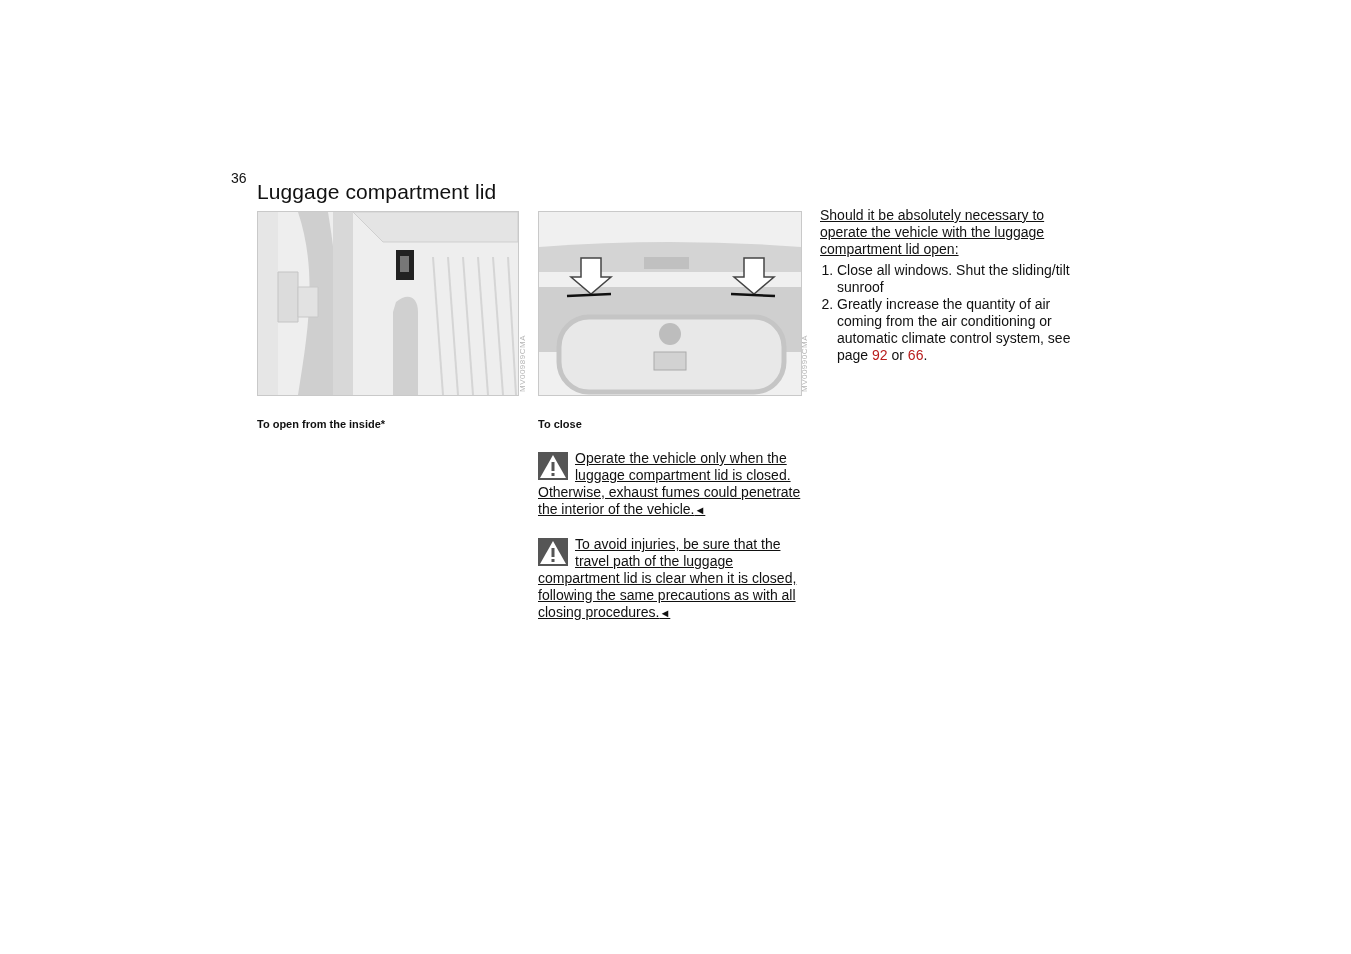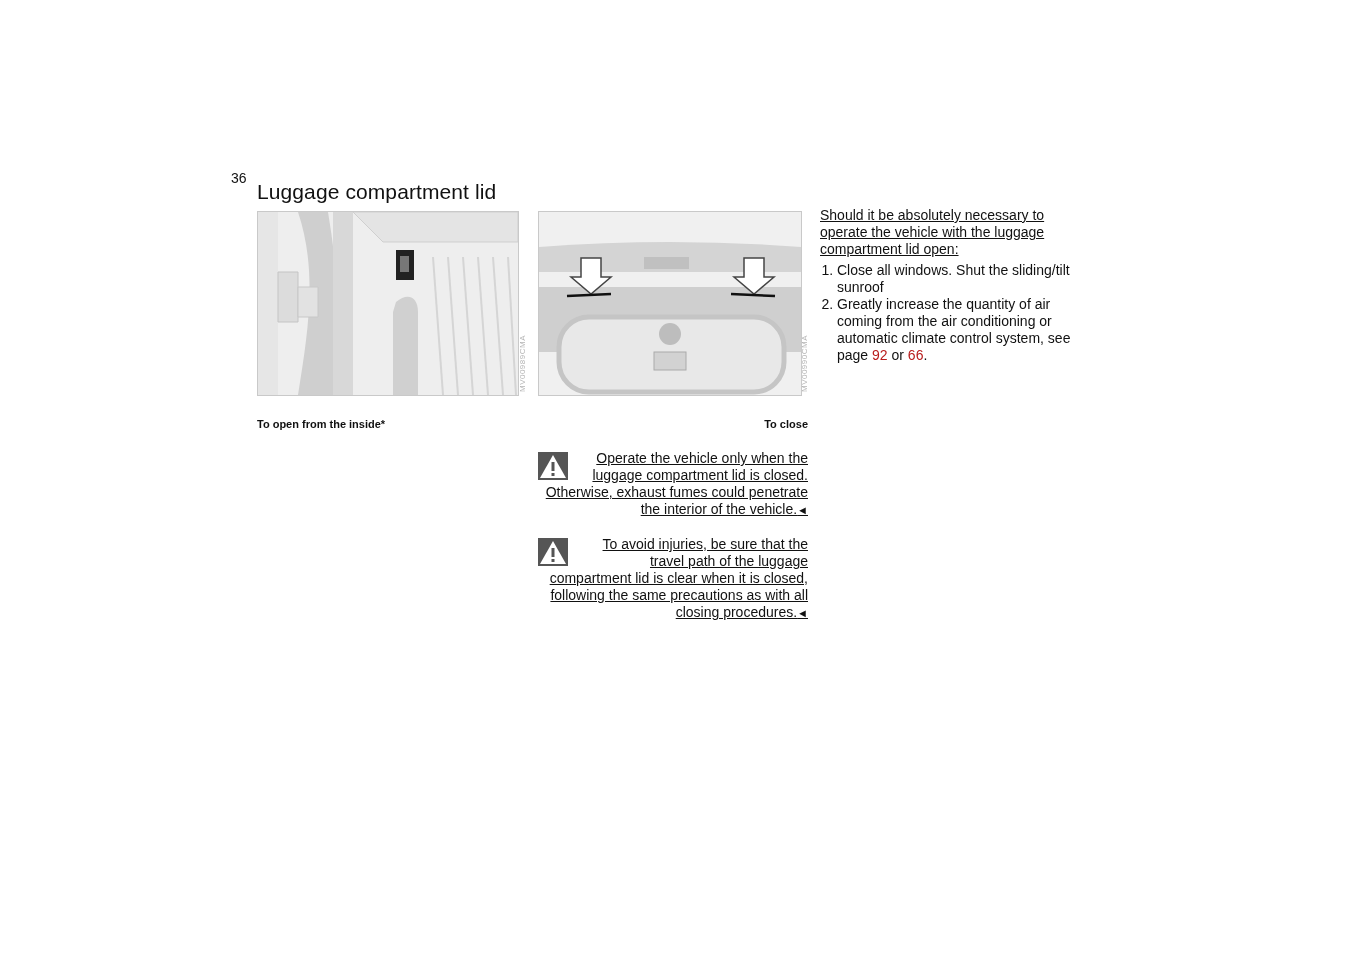--- a/index.html
+++ b/index.html
@@ -63,21 +63,21 @@
     <path d="M205 46 H225 V65 H235 L215 82 L195 65 H205 Z" fill="#fff" stroke="#444" stroke-width="1.5"></path>
     <line x1="192" y1="82" x2="236" y2="84" stroke="#111" stroke-width="2.5"></line>
   </svg>
 </div>
 <span class="fig-code" style="left:800px; top:335px;">MV00990CMA</span>
 
 <div class="col" style="left:257px; top:415px; width:270px;">
   <h2>To open from the inside*</h2>
 </div>
 
-<div class="col" style="left:538px; top:415px; width:270px;text-align:right;">
+<div class="col" style="left:538px; top:415px; width:270px;">
   <h2>To close</h2>
 
   <div class="warn">
     <svg class="warn-icon" viewBox="0 0 30 28">
       <rect width="30" height="28" fill="#555"></rect>
       <path d="M15 3 L28 26 H2 Z" fill="#fff"></path>
       <rect x="13.5" y="10" width="3" height="9" fill="#555"></rect>
       <rect x="13.5" y="21" width="3" height="3" fill="#555"></rect>
     </svg>
     <p><span>Operate the vehicle only when the luggage compartment lid is closed. Otherwise, exhaust fumes could penetrate the interior of the vehicle.</span><span class="end-mark">◄</span></p>

